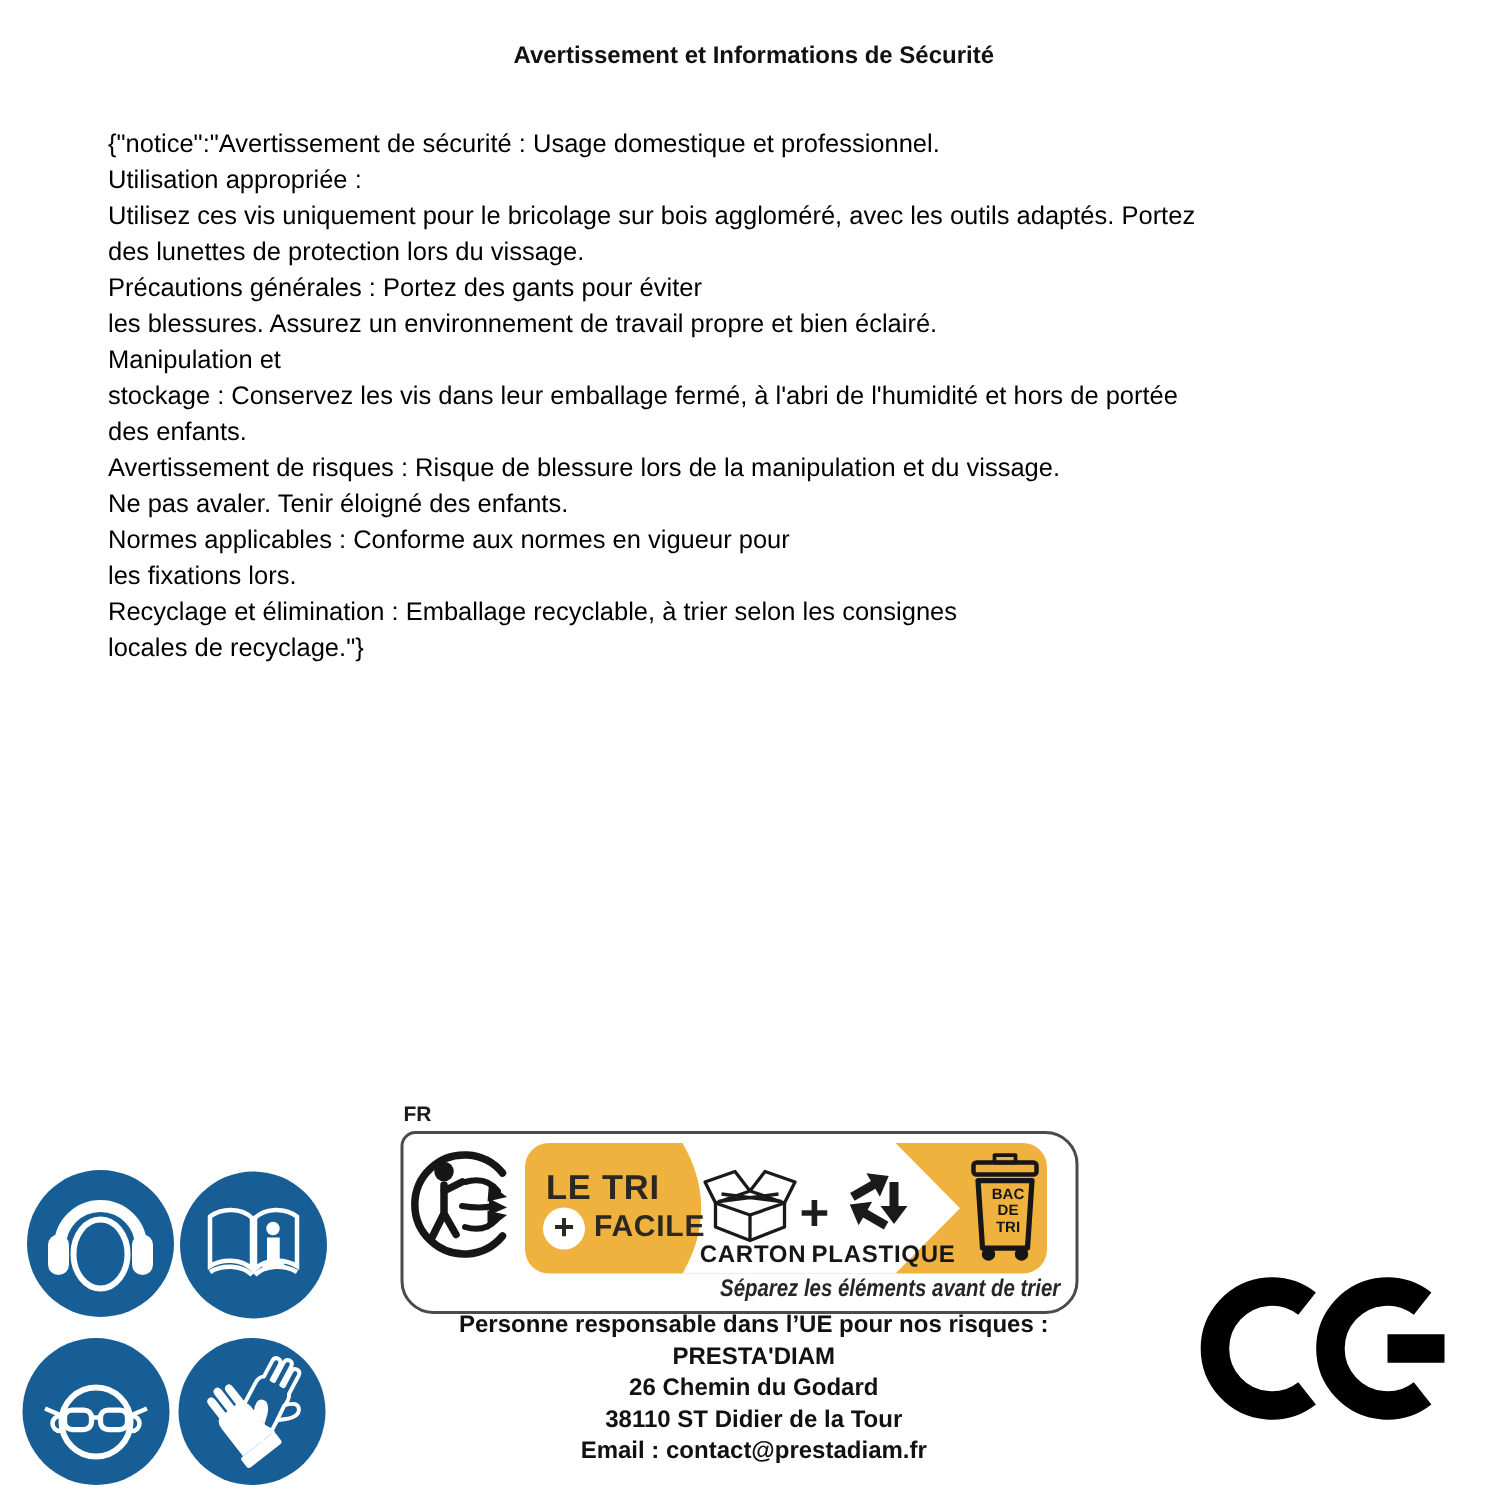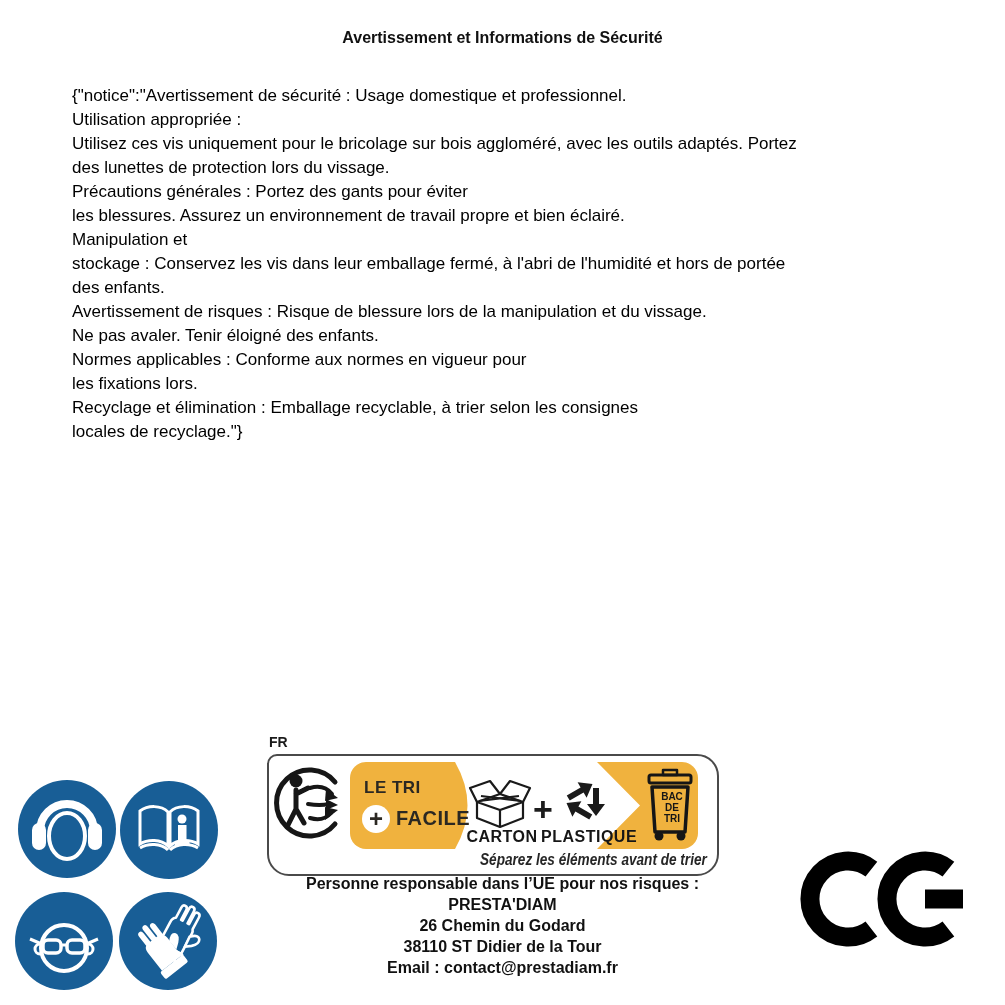--- a/index.html
+++ b/index.html
@@ -27,21 +27,21 @@
   
   .tri-block { position:absolute; left:267px; top:714px; width:452px; height:145px;margin-top:20px; }
   .fr-code { position:absolute; left:2px; top:0; font-size:14px; font-weight:bold; color:#1a1a1a; }
   .labelbox {
     position:absolute; left:0; top:20px; width:452px; height:122px;
     background:#fff; border:2px solid #4a4a4a;
     border-radius:10px 22px 22px 22px;
   }
   .label-art { position:absolute; left:-2px; top:-2px; }
   .letri-1 {
-    position:absolute; left:95px; top:22px; font-size:17px; font-weight:bold;
+    position:absolute; left:95px; top:22px; font-size:23px; font-weight:bold;
     letter-spacing:.5px; color:#2b2822;
   }
   .plus-circle {
     position:absolute; left:93px; top:49px; width:28px; height:28px;
     background:#fff; border-radius:50%; display:flex; align-items:center; justify-content:center;
     font-size:24px; font-weight:bold; color:#2b2822; line-height:1;
   }
   .letri-2 {
     position:absolute; left:127px; top:51px; font-size:20px; font-weight:bold;
     letter-spacing:.5px; color:#2b2822;

